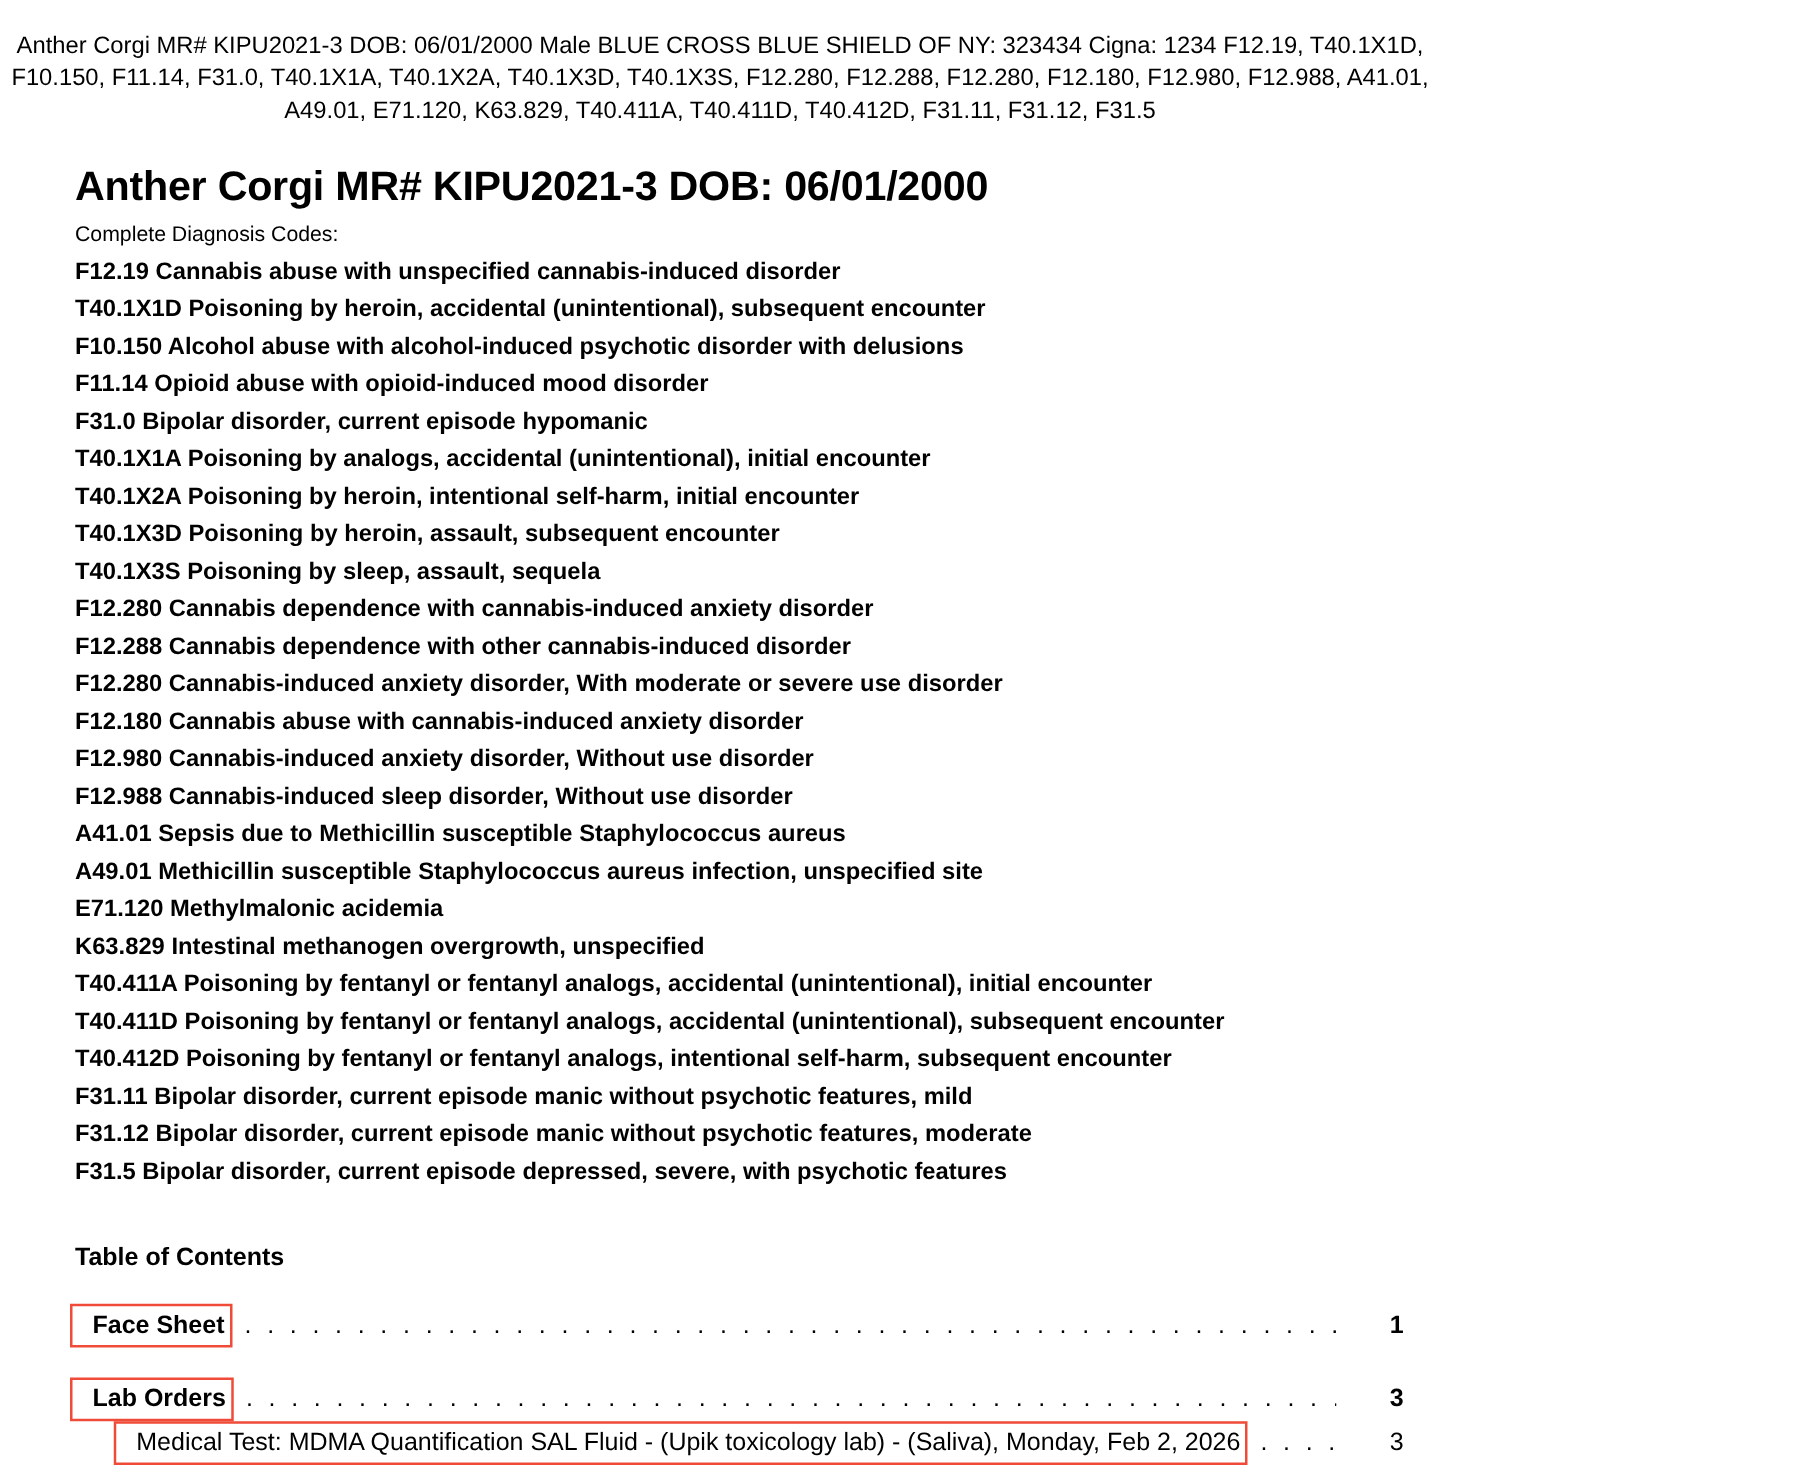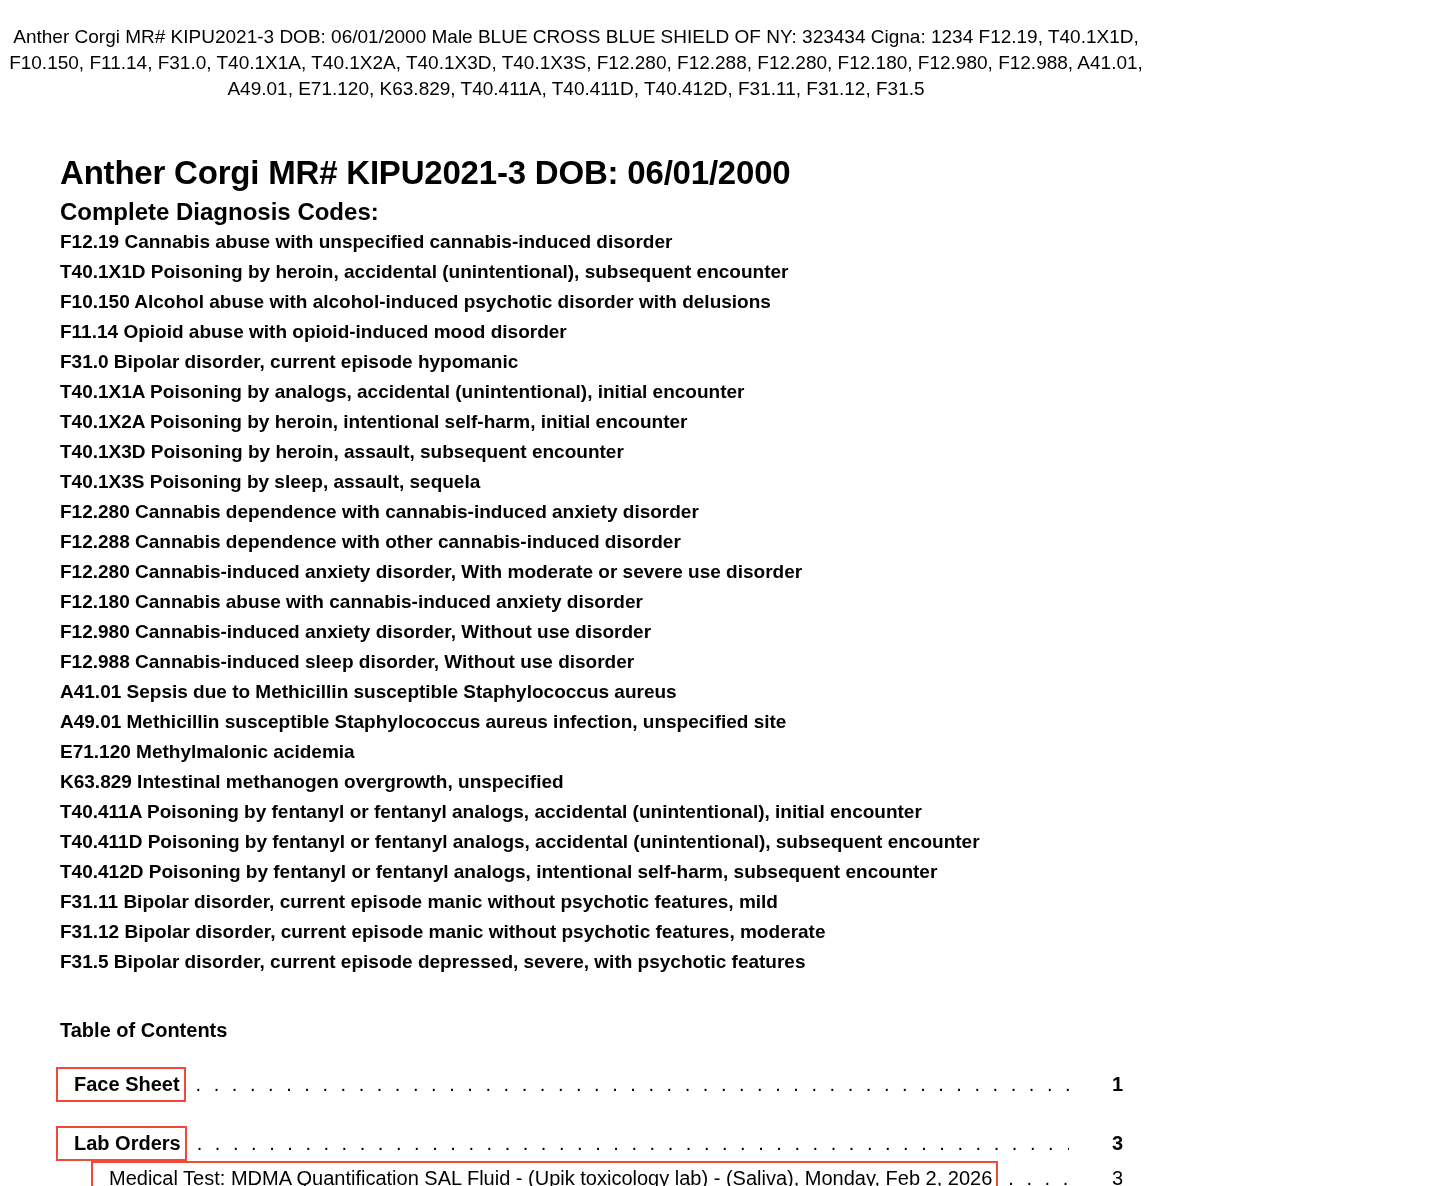--- a/index.html
+++ b/index.html
@@ -15,31 +15,31 @@
     padding-top: 24px;
     text-align: center;
     font-size: 19px;
     line-height: 26px;
     font-weight: 400;
   }
 
   .main { padding: 0 29px 0 60px; }
 
   .patient-title {
-    margin-top: 52px;
+    margin-top: 28px;
     font-size: 33px;
     line-height: 38px;
     font-weight: bold;
     letter-spacing: -0.2px;
   }
   .diag-heading {
     margin-top: 5px;
-    font-size: 24px;
+    font-size: 17px;
     line-height: 30px;
-    font-weight: bold;
+    font-weight: normal;
   }
   .diag-list { font-size: 19px; line-height: 30px; font-weight: bold; }
   .diag-line { white-space: nowrap; }
 
   .toc-heading {
     margin-top: 38px;
     font-size: 20px;
     line-height: 30px;
     font-weight: bold;
   }

